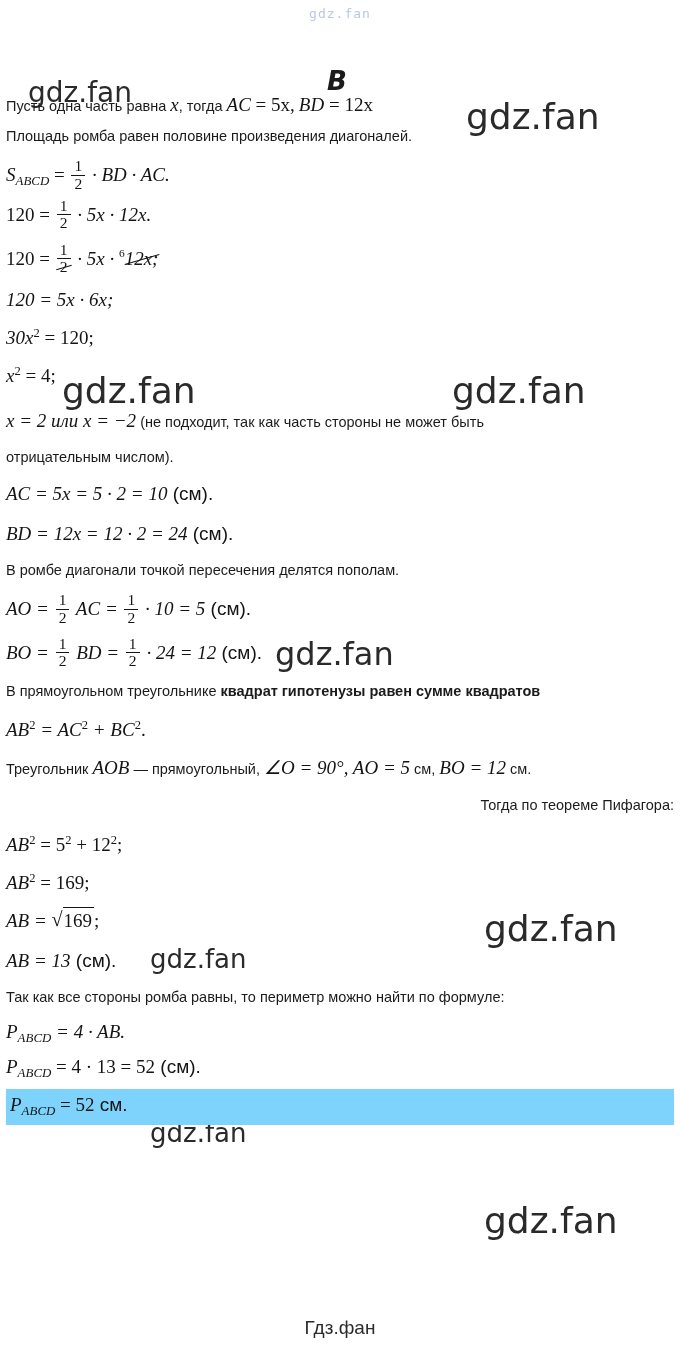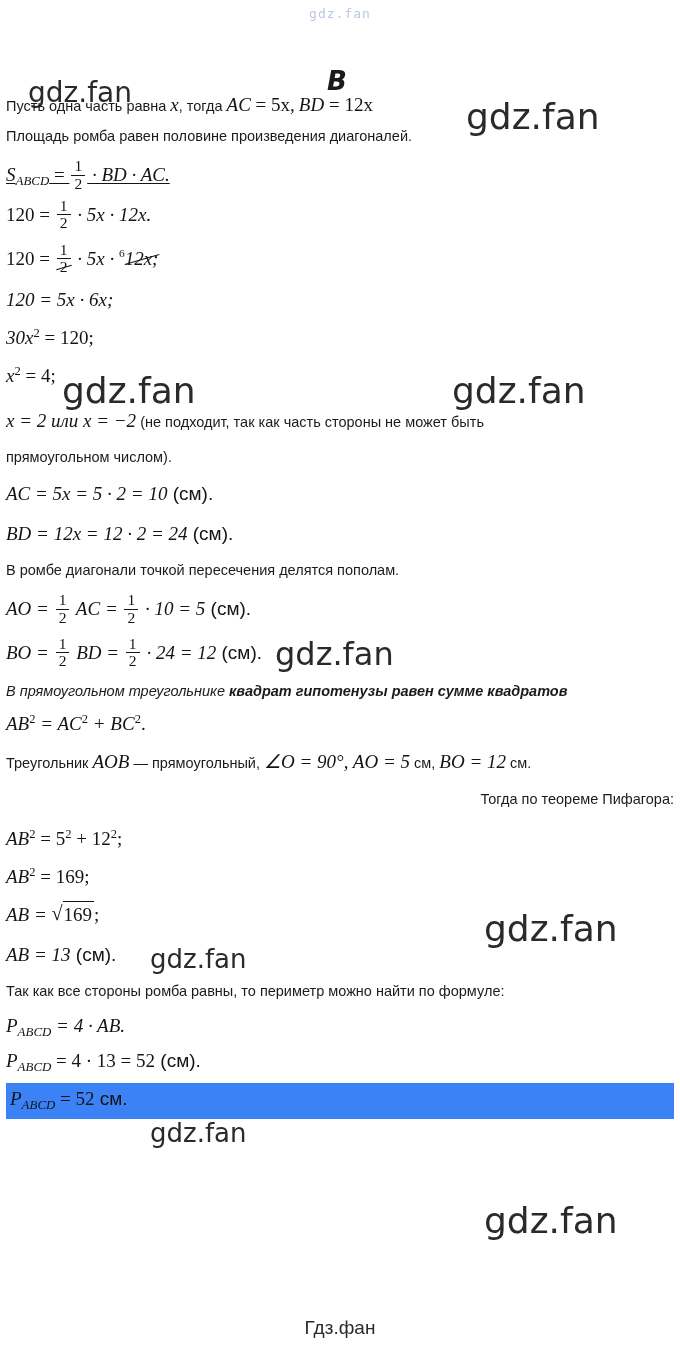--- a/index.html
+++ b/index.html
@@ -109,21 +109,21 @@
     left: 0;
     top: -1px;
     font-size: 1.06em;
   }
   .sqrt .radicand {
     border-top: 1.1px solid #141414;
     padding: 0 2px 0 1px;
     display: inline-block;
   }
   .answer {
-    background: #3b82f6;
+    background: #7dd3fc;
     padding: 5px 4px 6px 4px;
     margin-top: 4px;
     display: block;
   }
   .bottom-label {
     position: absolute;
     left: 0;
     top: 1317px;
     width: 680px;
     text-align: center;
@@ -168,21 +168,21 @@
   <div class="wm" style="left:484px; top:1200px; font-size:36px;">gdz.fan</div>
 
   <div class="content">
 
     <div class="line txt" style="margin-bottom:9px;">
       <span>Пусть одна часть равна </span><span class="it math">x</span><span>, тогда </span><span class="math it">AC</span><span class="math"> = 5x,</span> <span class="math it">BD</span><span class="math"> = 12x</span>
     </div>
 
     <div class="line txt" style="margin-bottom:12px;">Площадь ромба равен половине произведения диагоналей.</div>
 
-    <div class="line math" style="text-decoration:underline;">
+    <div class="line math" style="">
       <span class="it">S</span><span class="sub">ABCD</span><span> = </span><span class="frac"><span class="num">1</span><span class="den">2</span></span><span class="it"> · BD · AC.</span>
     </div>
 
     <div class="line math" style="margin-bottom:10px;">
       <span>120 = </span><span class="frac"><span class="num">1</span><span class="den">2</span></span><span class="it"> · 5x · 12x.</span>
     </div>
 
     <div class="line math" style="margin-bottom:12px;">
       <span>120 = </span><span class="frac"><span class="num">1</span><span class="den strike">2</span></span><span class="it"> · 5x · </span><span class="small-sup">6</span><span class="it strike">12x;</span>
     </div>
@@ -194,41 +194,41 @@
     </div>
 
     <div class="line math" style="margin-bottom:20px;">
       <span class="it">x</span><span class="sup">2</span><span> = 4;</span>
     </div>
 
     <div class="line" style="margin-bottom:14px;">
       <span class="math it">x = 2 или x = −2</span><span class="txt"> (не подходит, так как часть стороны не может быть</span>
     </div>
 
-    <div class="line txt" style="margin-bottom:14px;">прямоугольном числом).</div>
+    <div class="line txt" style="margin-bottom:14px;">отрицательным числом).</div>
 
     <div class="line math" style="margin-bottom:14px;">
       <span class="it">AC = 5x = 5 · 2 = 10</span><span class="unit"> (см).</span>
     </div>
 
     <div class="line math" style="margin-bottom:14px;">
       <span class="it">BD = 12x = 12 · 2 = 24</span><span class="unit"> (см).</span>
     </div>
 
     <div class="line txt" style="margin-bottom:12px;">В ромбе диагонали точкой пересечения делятся пополам.</div>
 
     <div class="line math" style="margin-bottom:10px;">
       <span class="it">AO = </span><span class="frac"><span class="num">1</span><span class="den">2</span></span><span class="it"> AC = </span><span class="frac"><span class="num">1</span><span class="den">2</span></span><span class="it"> · 10 = 5</span><span class="unit"> (см).</span>
     </div>
 
     <div class="line math" style="margin-bottom:12px;">
       <span class="it">BO = </span><span class="frac"><span class="num">1</span><span class="den">2</span></span><span class="it"> BD = </span><span class="frac"><span class="num">1</span><span class="den">2</span></span><span class="it"> · 24 = 12</span><span class="unit"> (см).</span>
     </div>
 
-    <div class="line txt" style="margin-bottom:10px;font-style:italic;">
+    <div class="line txt" style="margin-bottom:16px;">
       <span>В прямоугольном треугольнике </span><b>квадрат гипотенузы равен сумме квадратов</b>
     </div>
 
 
     <div class="line math" style="margin-bottom:12px;">
       <span class="it">AB</span><span class="sup">2</span><span class="it"> = AC</span><span class="sup">2</span><span class="it"> + BC</span><span class="sup">2</span><span>.</span>
     </div>
 
     <div class="line" style="margin-bottom:16px;">
       <span class="txt">Треугольник </span><span class="math it">AOB</span><span class="txt"> — прямоугольный, </span><span class="math it">∠O = 90°, AO = 5</span><span class="txt"> см, </span><span class="math it">BO = 12</span><span class="txt"> см.</span>

